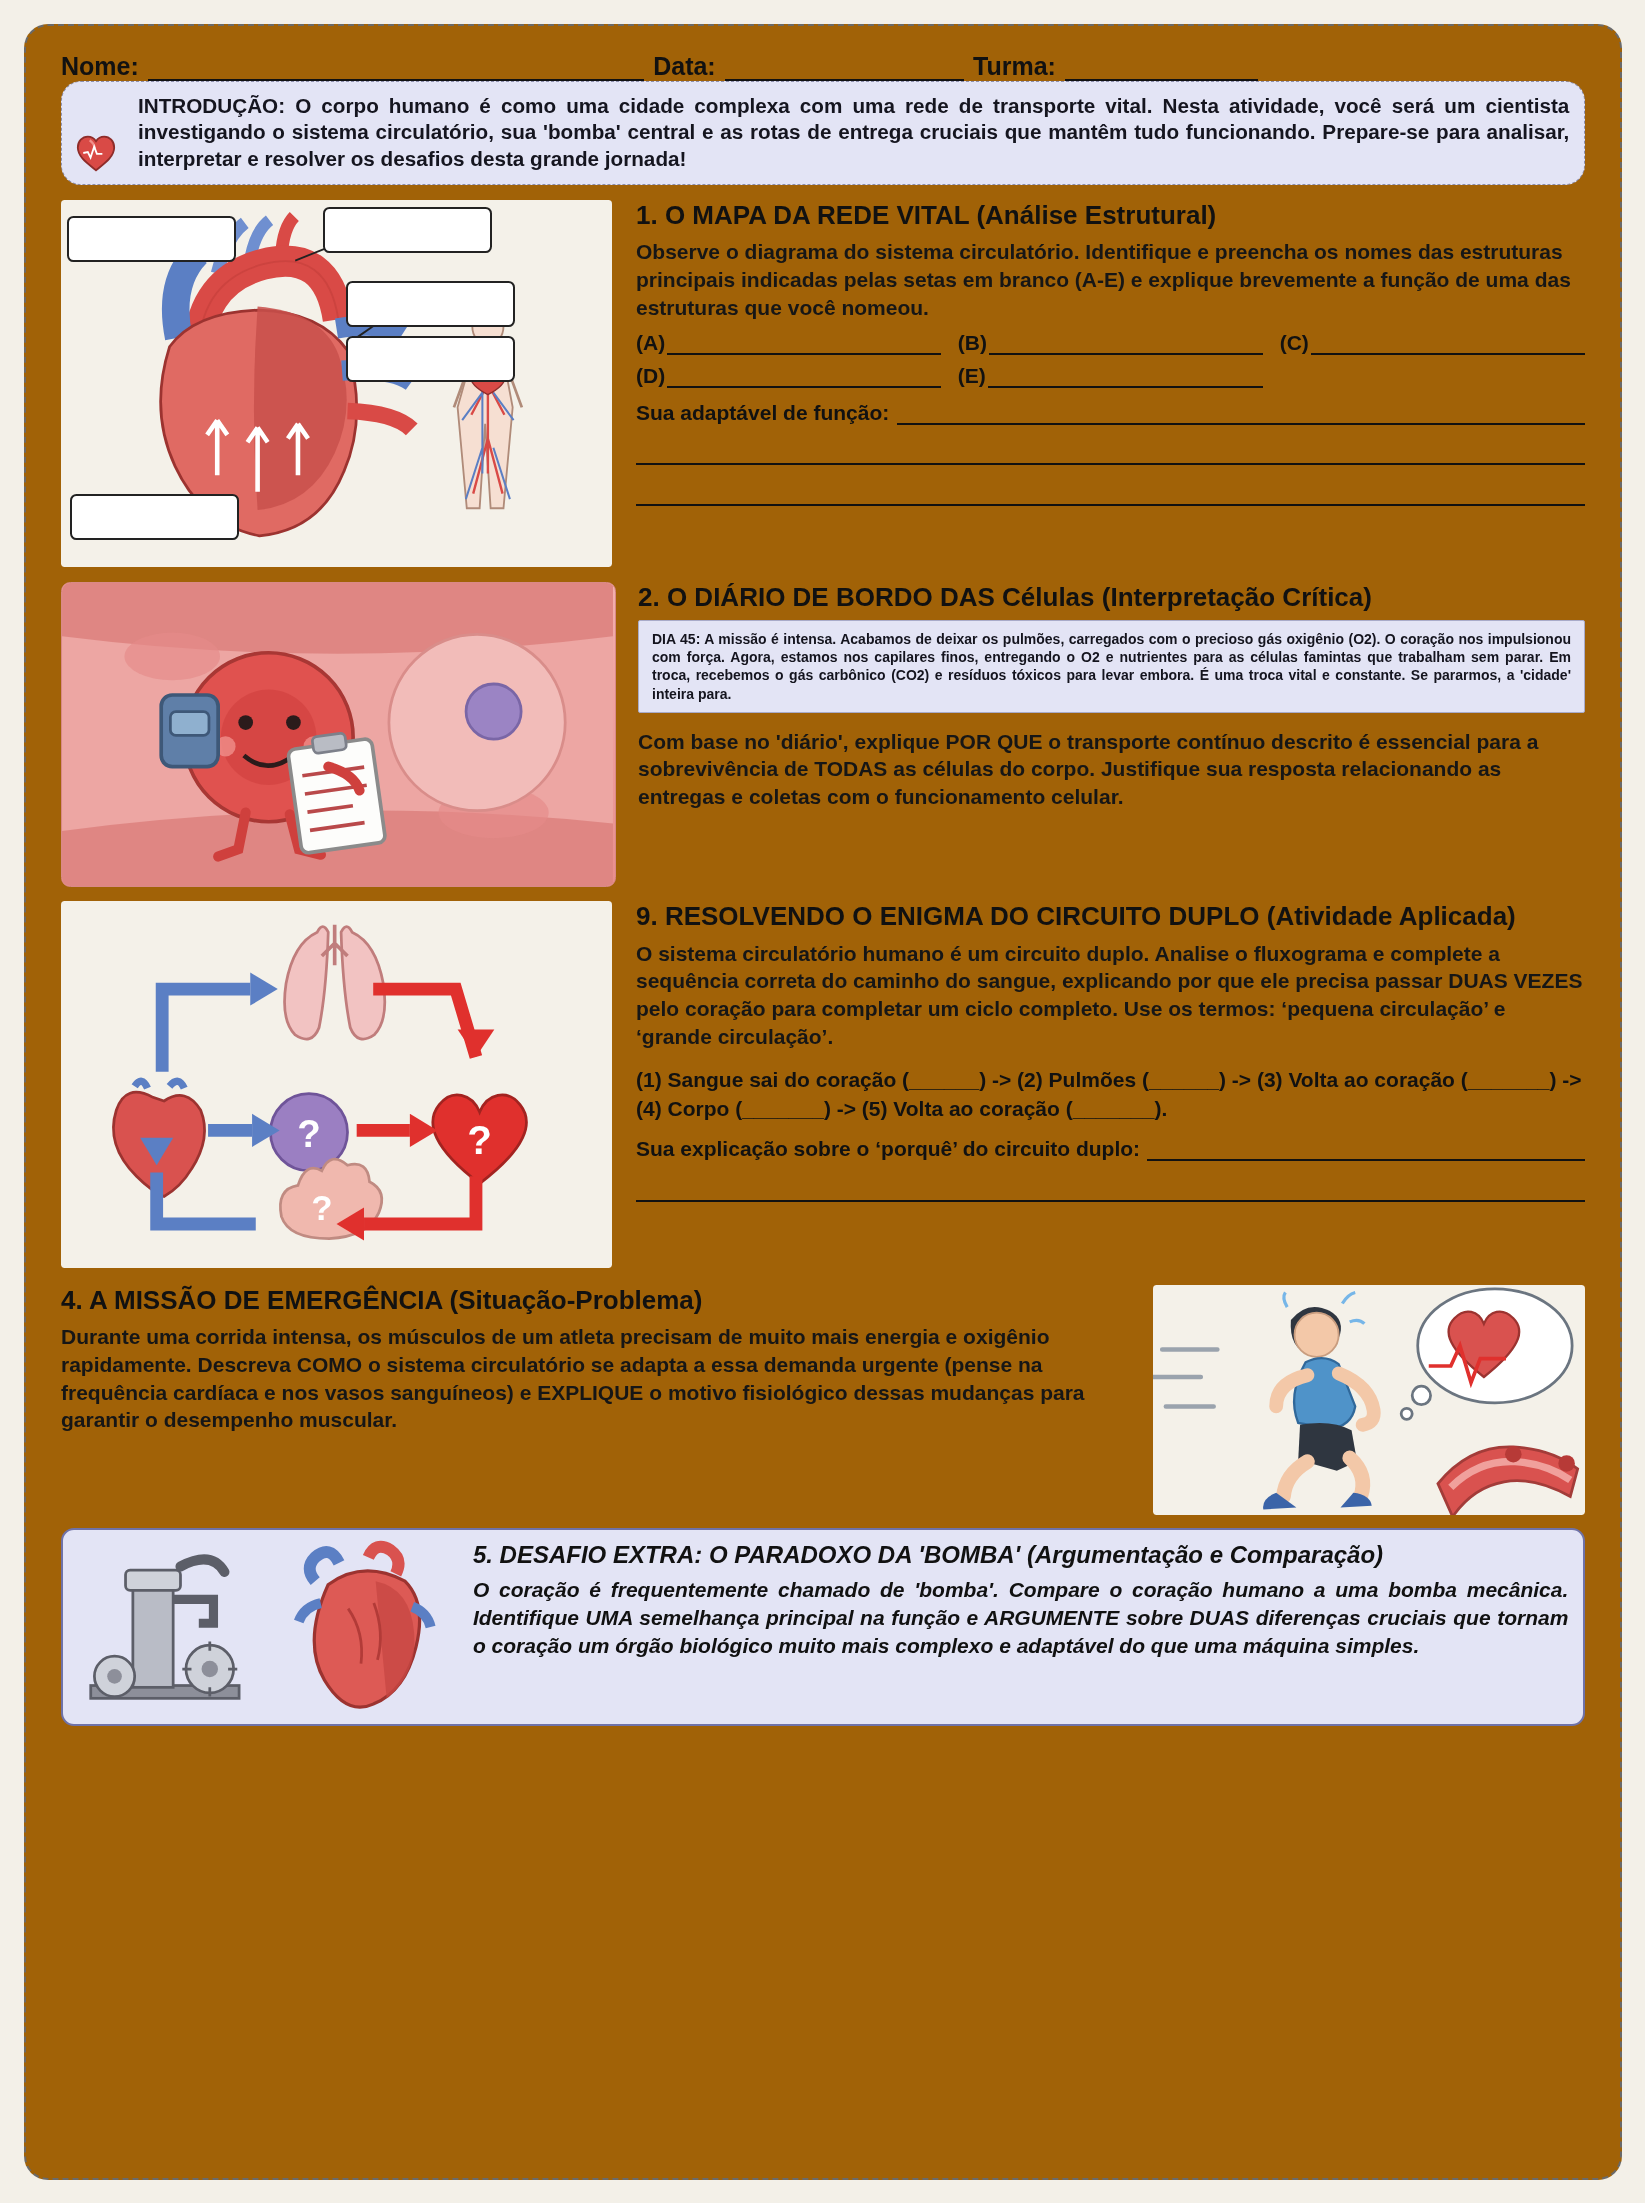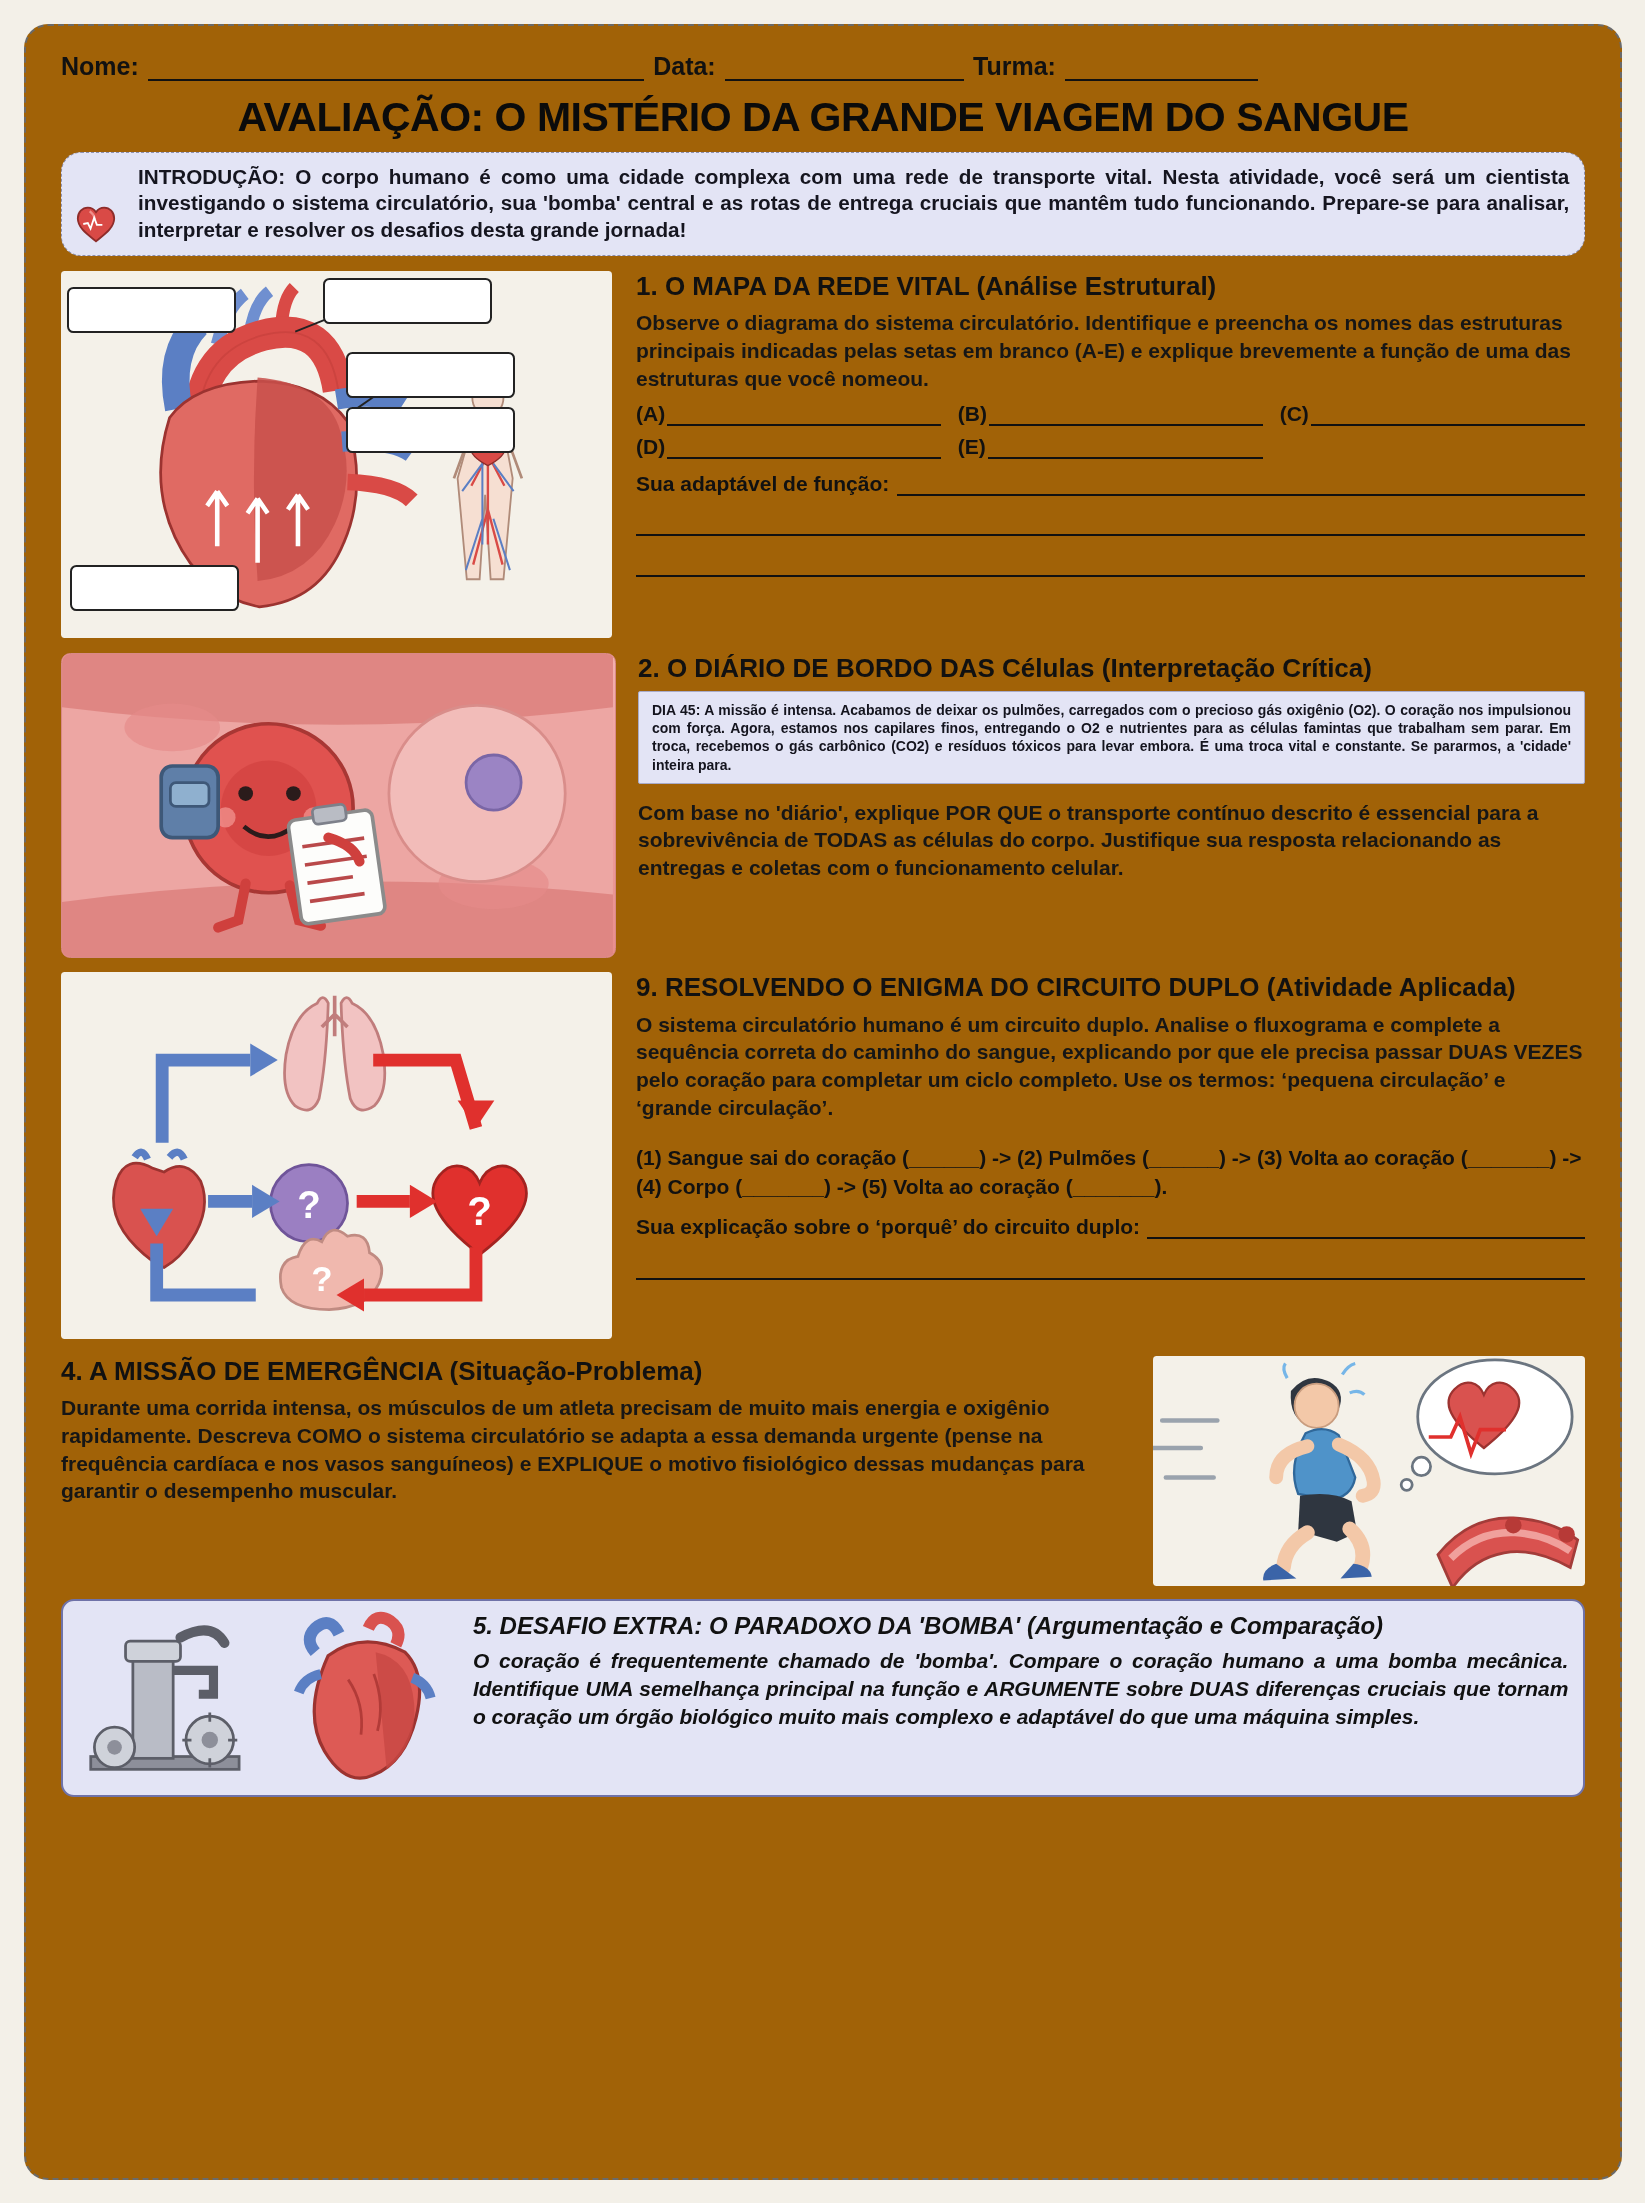--- a/index.html
+++ b/index.html
@@ -147,21 +147,21 @@
     line-height: 1.30;
     font-weight: bold;
     text-align: justify;
     color: #14141e;
   }
 
   .seq {
     font-size: 21px;
     font-weight: bold;
     line-height: 1.38;
-    margin-top: 23px;
+    margin-top: 16px;
   }
 
   
   .illu {
     position: relative;
     width: 100%;
     border-radius: 3.7px;
     overflow: hidden;
   }
   .illu-heart { height: 367px; background: #f4f1e9; }
@@ -239,21 +239,20 @@
 
   <div class="idrow">
     <span class="lbl">Nome:</span>
     <span class="line line-nome"></span>
     <span class="lbl">Data:</span>
     <span class="line line-data"></span>
     <span class="lbl">Turma:</span>
     <span class="line line-turma"></span>
   </div>
 
-  <h1 class="title">AVALIAÇÃO: O MISTÉRIO DA GRANDE VIAGEM DO SANGUE</h1>
 
   <div class="intro">
     <span>
       <svg width="42" height="40" viewBox="0 0 46 44">
         <path d="M23 41C13 33 3 26 3 16 3 9 8 4 14 4c4 0 7 2 9 5 2-3 5-5 9-5 6 0 11 5 11 12 0 10-10 17-20 25z" fill="#d94a46" stroke="#8e2c2a" stroke-width="2"></path>
         <path d="M16 8c3 2 5 5 6 9" stroke="#f0908c" stroke-width="2.5" fill="none"></path>
         <path d="M9 22l5-1 3 6 4-12 3 8h6" stroke="#ffffff" stroke-width="2" fill="none"></path>
       </svg>
     </span>
     <div class="txt">

